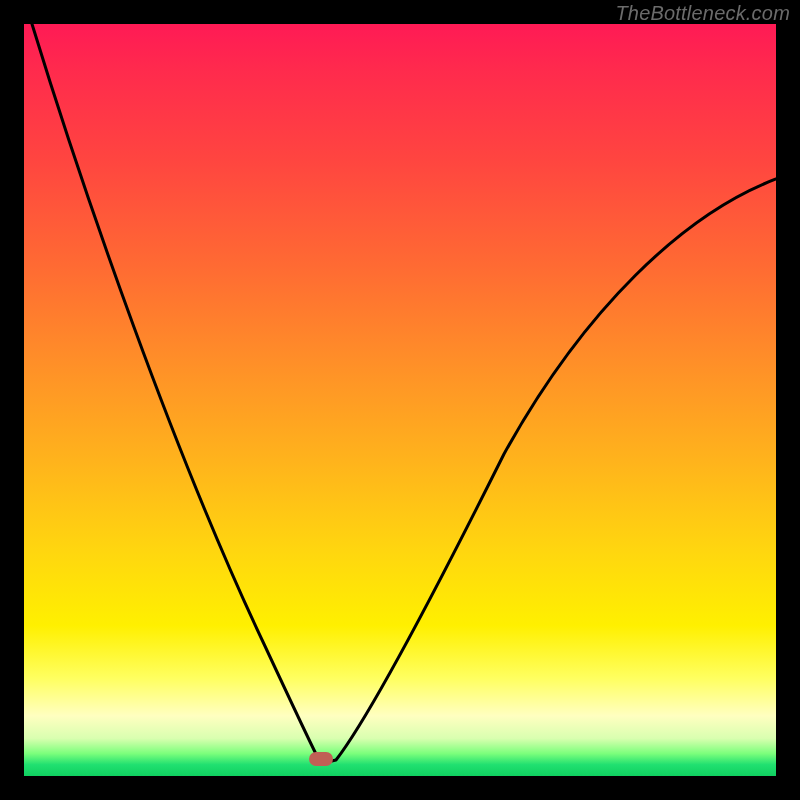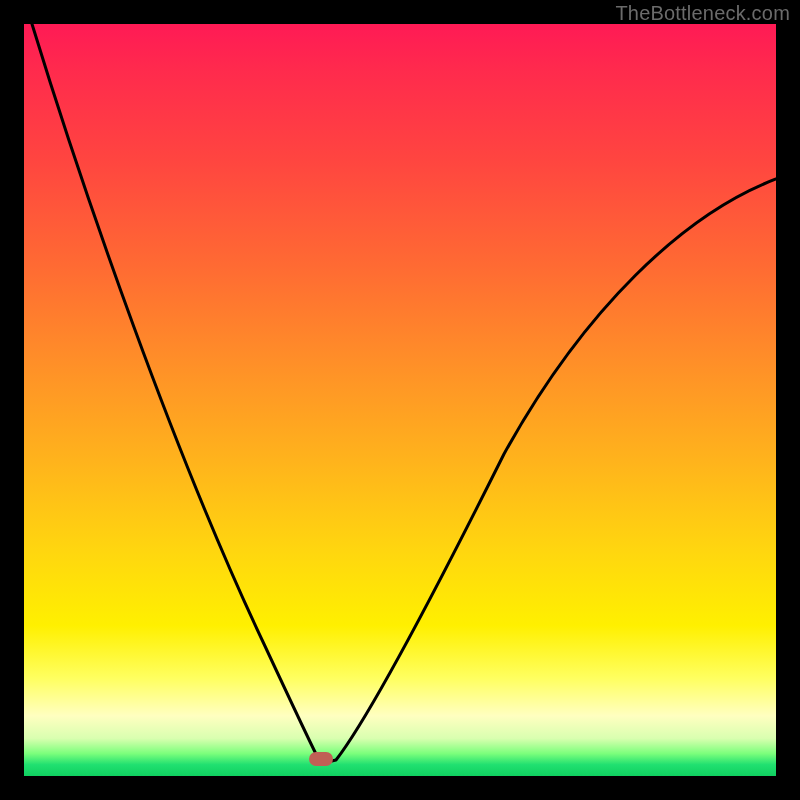--- a/index.html
+++ b/index.html
@@ -9,20 +9,21 @@
     height: 800px;
     overflow: hidden;
     background: #000;
     font-family: Arial, Helvetica, sans-serif;
   }
   .frame {
     position: relative;
     width: 800px;
     height: 800px;
     background: #000;
+    font-style: italic;
   }
   .plot {
     position: absolute;
     left: 24px;
     top: 24px;
     width: 752px;
     height: 752px;
     
     background: linear-gradient(
       to bottom,

